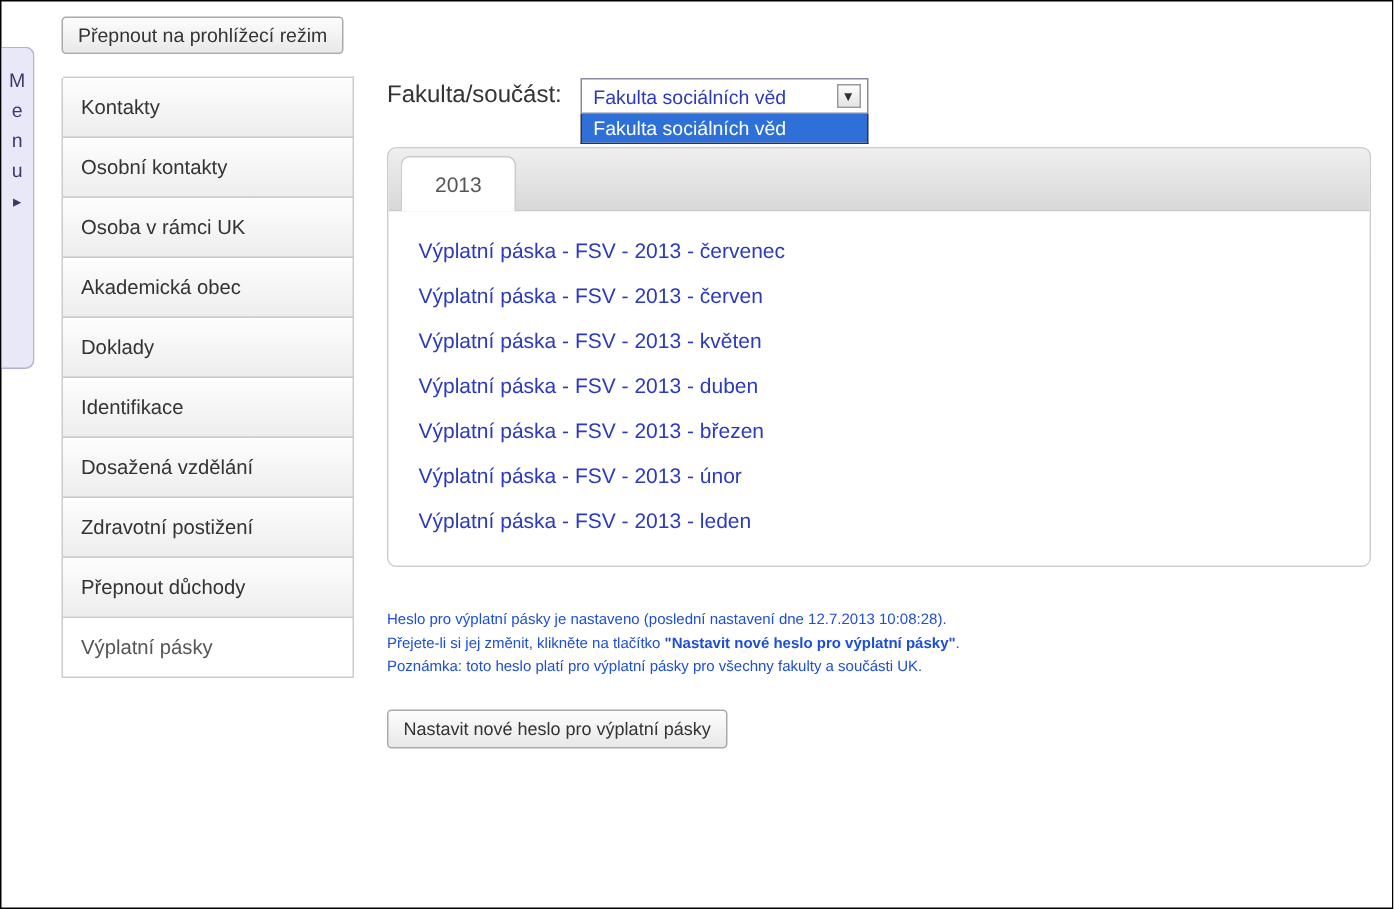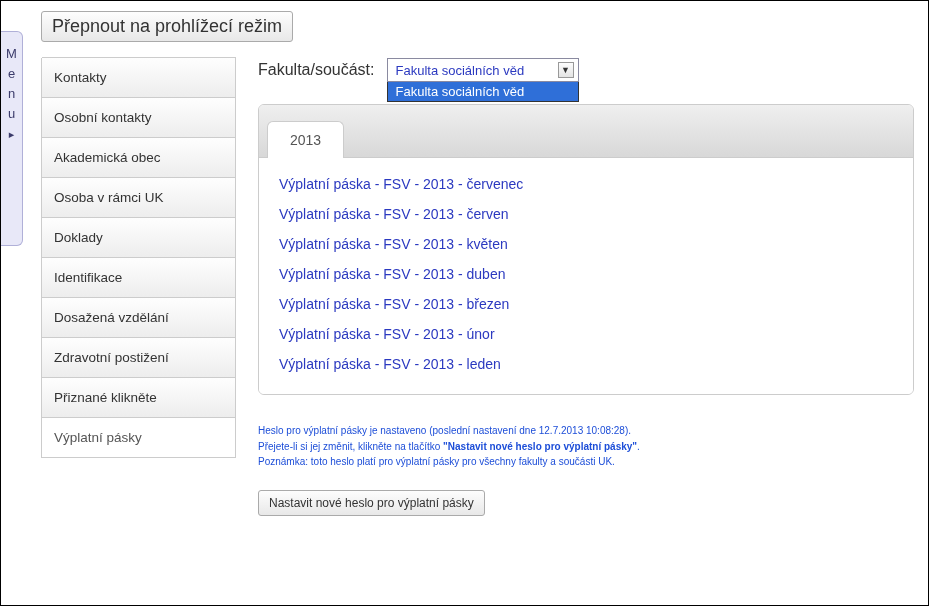--- a/index.html
+++ b/index.html
@@ -49,21 +49,21 @@
     bottom: 0;
     padding: 10px 14px 0 10px;
   }
   .mode-btn {
     display: inline-block;
     padding: 4px 10px;
     border: 1px solid #aaa;
     background: linear-gradient(#fdfdfd, #e8e8e8);
     border-radius: 3px;
     cursor: pointer;
-    font-size: 18px;
+    font-size: 13px;
     margin-bottom: 16px;
   }
   .layout {
     display: flex;
     align-items: flex-start;
     gap: 22px;
   }
   .sidebar {
     width: 195px;
     border-left: 1px solid #ccc;
@@ -140,21 +140,21 @@
     font-size: 13px;
     cursor: pointer;
   }
   .tab-panel {
     border: 1px solid #ccc;
     border-radius: 6px;
     padding: 0;
     overflow: hidden;
   }
   .tab-strip {
-    height: 53px;
+    height: 42px;
     background: linear-gradient(#efefef, #d8d8d8);
     border-bottom: 1px solid #ccc;
     display: flex;
     align-items: flex-end;
     padding-left: 8px;
   }
   .tab {
     padding: 10px 22px 10px 22px;
     border: 1px solid #ccc;
     border-bottom: none;
@@ -209,27 +209,27 @@
   </div>
 
   <div class="content-wrap">
 
     <div class="mode-btn">Přepnout na prohlížecí režim</div>
 
     <div class="layout">
       <div class="sidebar">
         <div class="sidebar-item">Kontakty</div>
         <div class="sidebar-item">Osobní kontakty</div>
+        <div class="sidebar-item">Osoba v rámci UK</div>
         <div class="sidebar-item">Akademická obec</div>
-        <div class="sidebar-item">Osoba v rámci UK</div>
         <div class="sidebar-item">Doklady</div>
         <div class="sidebar-item">Identifikace</div>
         <div class="sidebar-item">Dosažená vzdělání</div>
         <div class="sidebar-item">Zdravotní postižení</div>
-        <div class="sidebar-item">Přiznané klikněte</div>
+        <div class="sidebar-item">Přepnout důchody</div>
         <div class="sidebar-item selected">Výplatní pásky</div>
       </div>
 
       <div class="main">
 
         <div class="fac-row">
           <div class="fac-label">Fakulta/součást:</div>
           <div class="fac-select-wrap">
             <div class="fac-select">
               <span>Fakulta sociálních věd</span>

